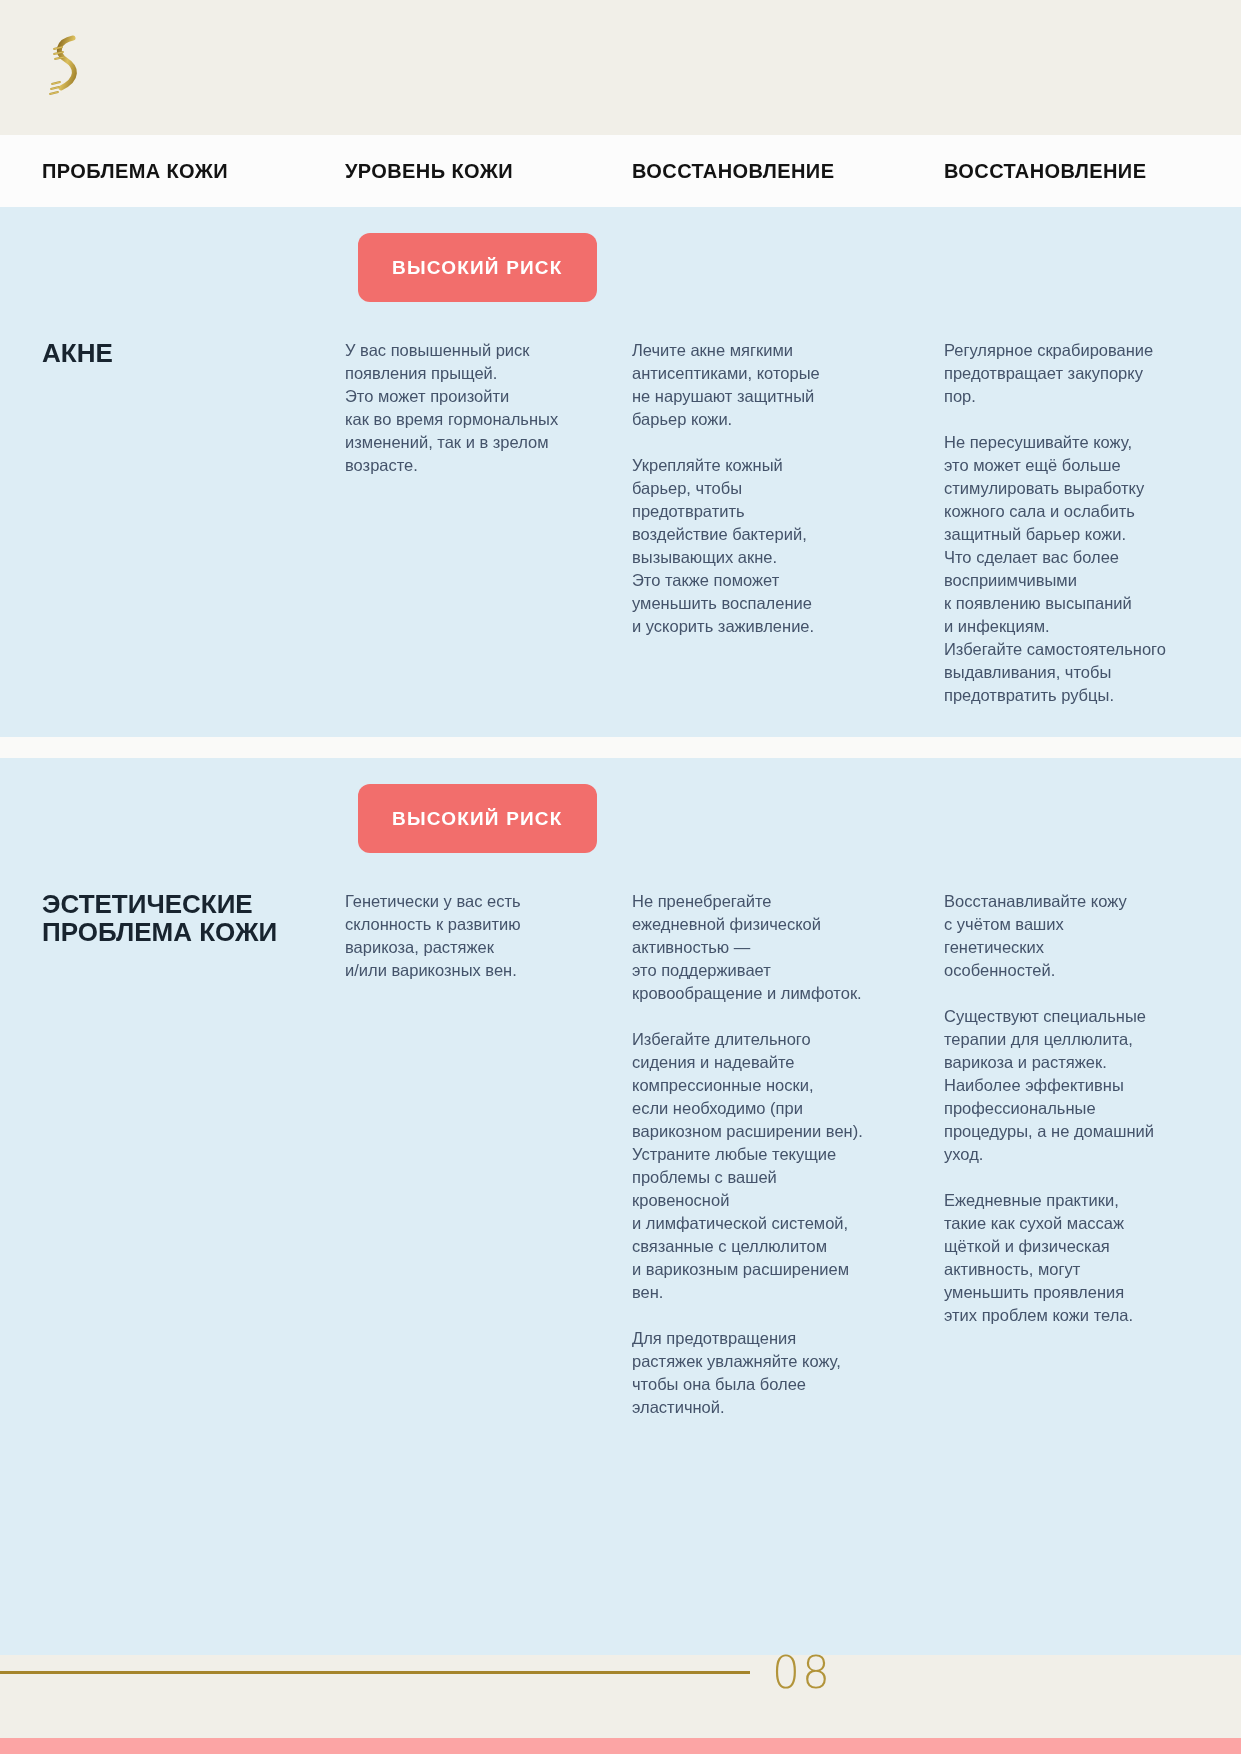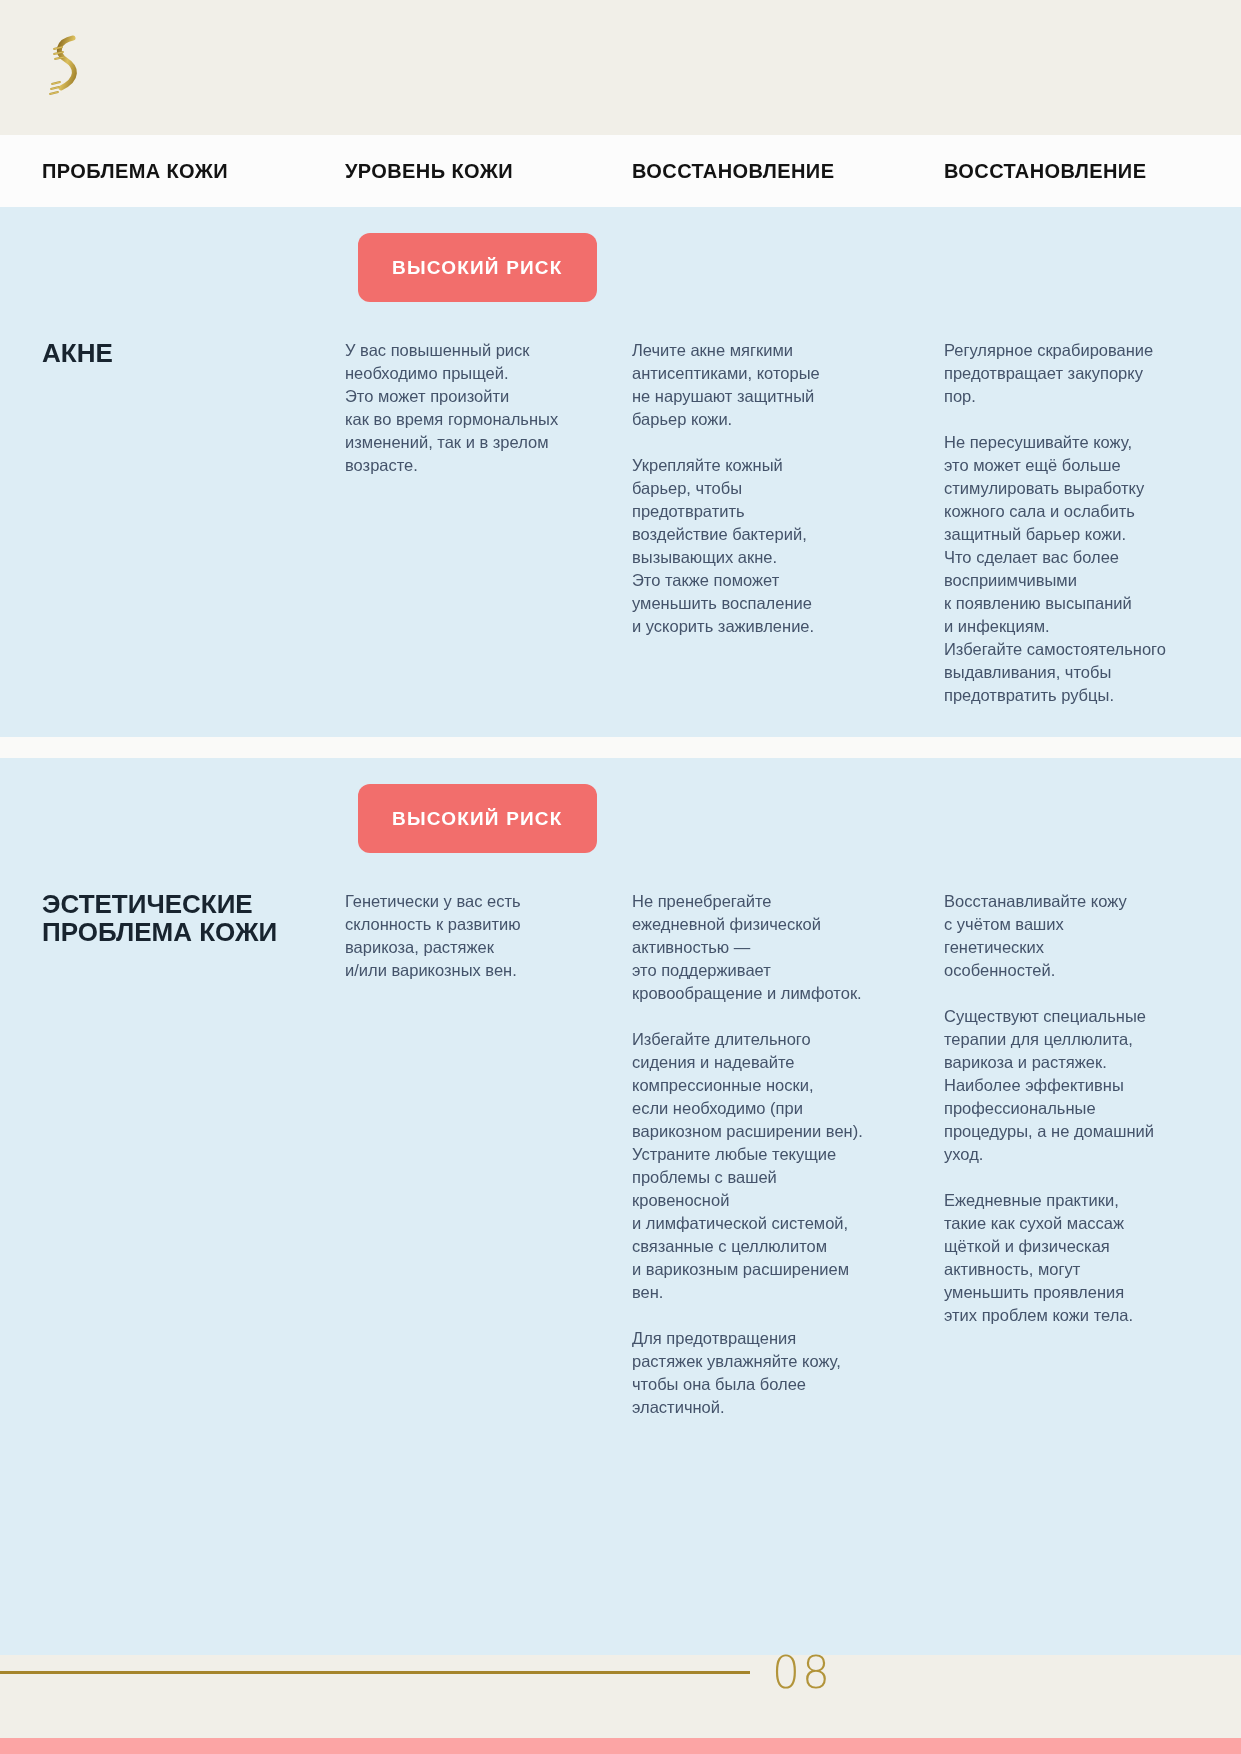--- a/index.html
+++ b/index.html
@@ -106,21 +106,21 @@
   <div class="section section-1">
     <div class="row badge-row">
       <div></div>
       <div><span class="badge">ВЫСОКИЙ РИСК</span></div>
       <div></div>
         <div></div>
     </div>
     <div class="row content-row">
       <div class="problem-title">АКНЕ</div>
       <div class="body-text">У вас повышенный риск
-необходимо прыщей.
+появления прыщей.
 Это может произойти
 как во время гормональных
 изменений, так и в зрелом
 возрасте.</div>
       <div class="body-text">Лечите акне мягкими
 антисептиками, которые
 не нарушают защитный
 барьер кожи.
 
 Укрепляйте кожный

